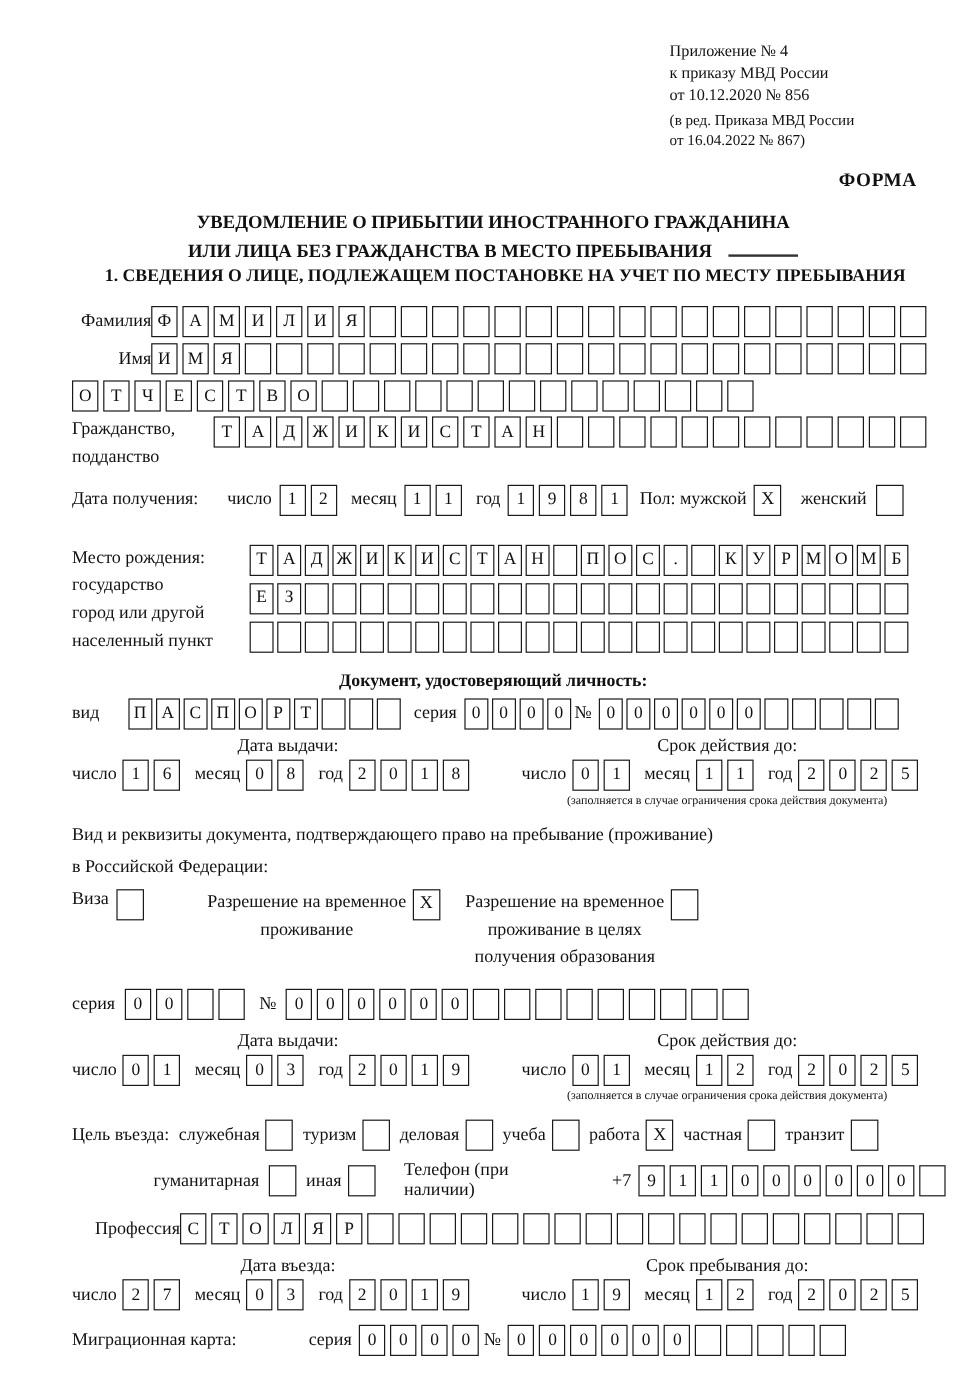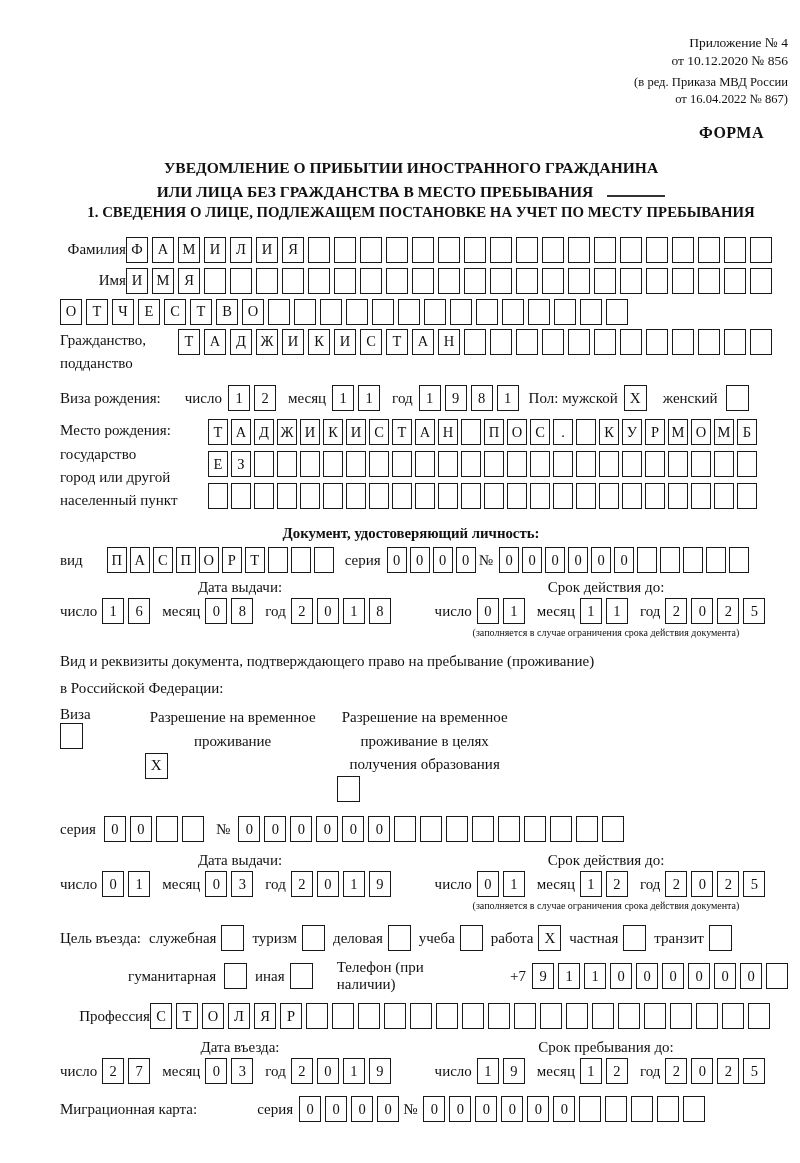--- a/index.html
+++ b/index.html
@@ -3,21 +3,21 @@
 <meta charset="utf-8">
 <style>
   * { margin:0; padding:0; box-sizing:border-box; }
   html,body { background:#ffffff; }
   body {
     width:800px; height:1163px; overflow:hidden;
     font-family:"Liberation Serif", serif; color:#111; font-size:15px;
   }
   .page { width:800px; height:1163px; padding:34px 8px 8px 60px; }
 
-  .gov-ref { margin-left:498px; width:230px; font-size:13.5px; line-height:1.34;text-align:right; }
+  .gov-ref { margin-left:498px; width:230px; font-size:13.5px; line-height:1.34; }
   .gov-ref .sub { font-size:12.6px; margin-top:4px; line-height:1.34; }
   .forma { text-align:right; padding-right:28px; font-weight:bold; font-size:16px; letter-spacing:0.5px; margin-top:16px; }
 
   .title { text-align:center; font-weight:bold; font-size:15.5px; line-height:1.55; margin-top:14px; margin-right:30px;}
   .t-underline { display:inline-block; width:58px; border-bottom:2.4px solid #333; height:14px; margin-left:14px; }
 
   .sec1 { text-align:center; font-weight:bold; font-size:14.8px; margin-right:10px; }
 
   .frow { display:flex; align-items:center;text-align:right; }
   .frow-top { display:flex; align-items:flex-start; }
@@ -47,39 +47,40 @@
   .dates-pair { display:flex; margin-top:6px; }
   .d-col1 { width:360px; } .d-col2 { flex:1; }
   .dg-heading { text-align:center; margin-bottom:2px; }
   .dategroup { display:flex; align-items:center; }
   .dategroup > span { margin-right:5px; }
   .dategroup .cells { margin-right:8px; }
   .note { font-size:10px; text-align:center; margin-top:3px; }
 
   .permit-intro { margin-top:10px; line-height:1.8; }
   .permit-row { display:flex; align-items:flex-start; margin-top:4px; }
-  .permit-opt { display:flex; align-items:flex-start;flex-direction:column; }
+  .permit-opt { display:flex; align-items:flex-start; }
   .opt-label-c { width:176px; text-align:center; line-height:1.55; }
 
   .purpose-row { display:flex; align-items:center; margin-top:14px; flex-wrap:nowrap; }
   .purpose-row .plabel { margin:0 5px 0 8px; }
   .purpose-row .plabel:first-of-type { margin-left:6px; }
 
-  .mt4{margin-top:4px;} .mt5{margin-top:5px;} .mt8{margin-top:8px;}
+  .mt4{margin-top:4px;} .mt5{margin-top:5px;} .mt8{margin-top:24px;}
   .mt10{margin-top:10px;} .mt12{margin-top:12px;} .mt14{margin-top:14px;} .mt16{margin-top:16px;}
   .gap8{width:8px;flex:0 0 auto;} .gap16{width:16px;flex:0 0 auto;} .gap24{width:24px;flex:0 0 auto;} .gap60{width:60px;flex:0 0 auto;}
   .mr6{margin-right:6px;} .mr8{margin-right:8px;}
 </style>
 </head>
 <body>
 
 <div class="page">
 
   <div class="gov-ref">
     <div>Приложение № 4</div>
+    <div>к приказу МВД России</div>
     <div>от 10.12.2020 № 856</div>
     <div class="sub">
       <div>(в ред. Приказа МВД России</div>
       <div>от 16.04.2022 № 867)</div>
     </div>
   </div>
 
   <div class="forma">ФОРМА</div>
 
   <div class="title">
@@ -204,21 +205,21 @@
         <span class="cell"></span>
         <span class="cell"></span>
         <span class="cell"></span>
         <span class="cell"></span>
         <span class="cell"></span>
         <span class="cell"></span>
       </span>
   </div>
 
   <div class="frow mt10">
-    <span class="lbl mr8">Виза рождения:</span>
+    <span class="lbl mr8">Дата получения:</span>
     <span class="gap16"></span>
     <span class="mr6">число</span>
     <span class="cells mr8">
         <span class="cell">1</span>
         <span class="cell">2</span>
       </span>
     <span class="mr6">месяц</span>
     <span class="cells mr8">
         <span class="cell">1</span>
         <span class="cell">1</span>

